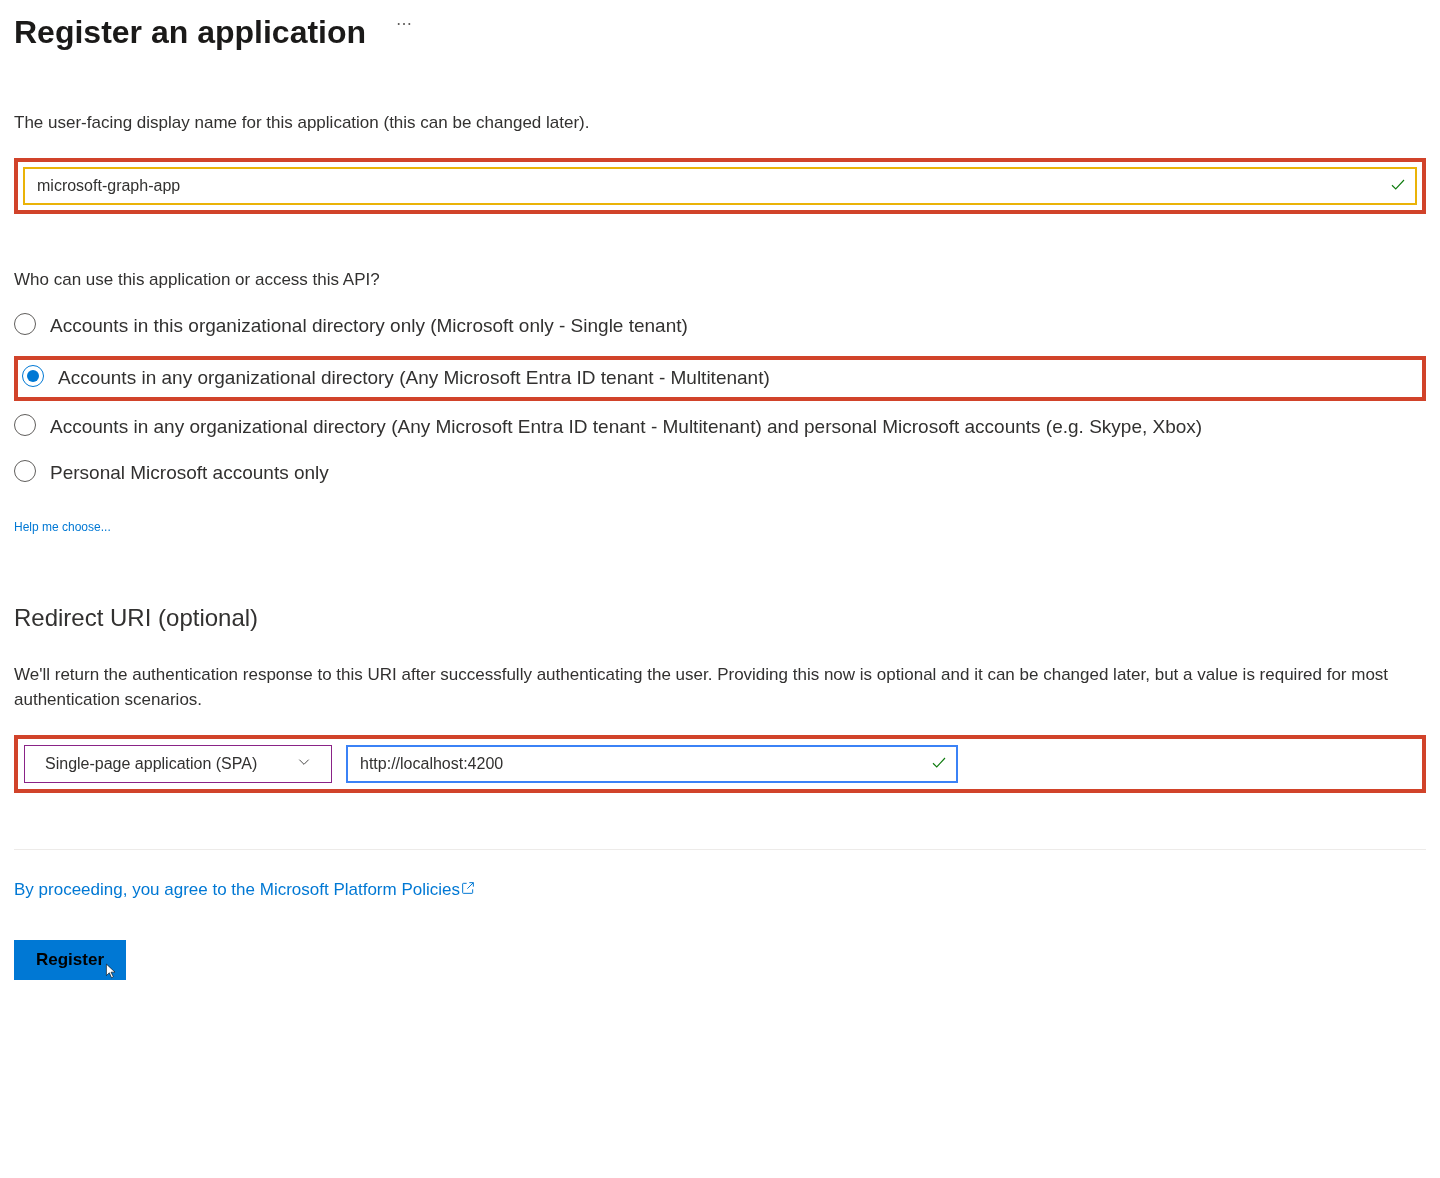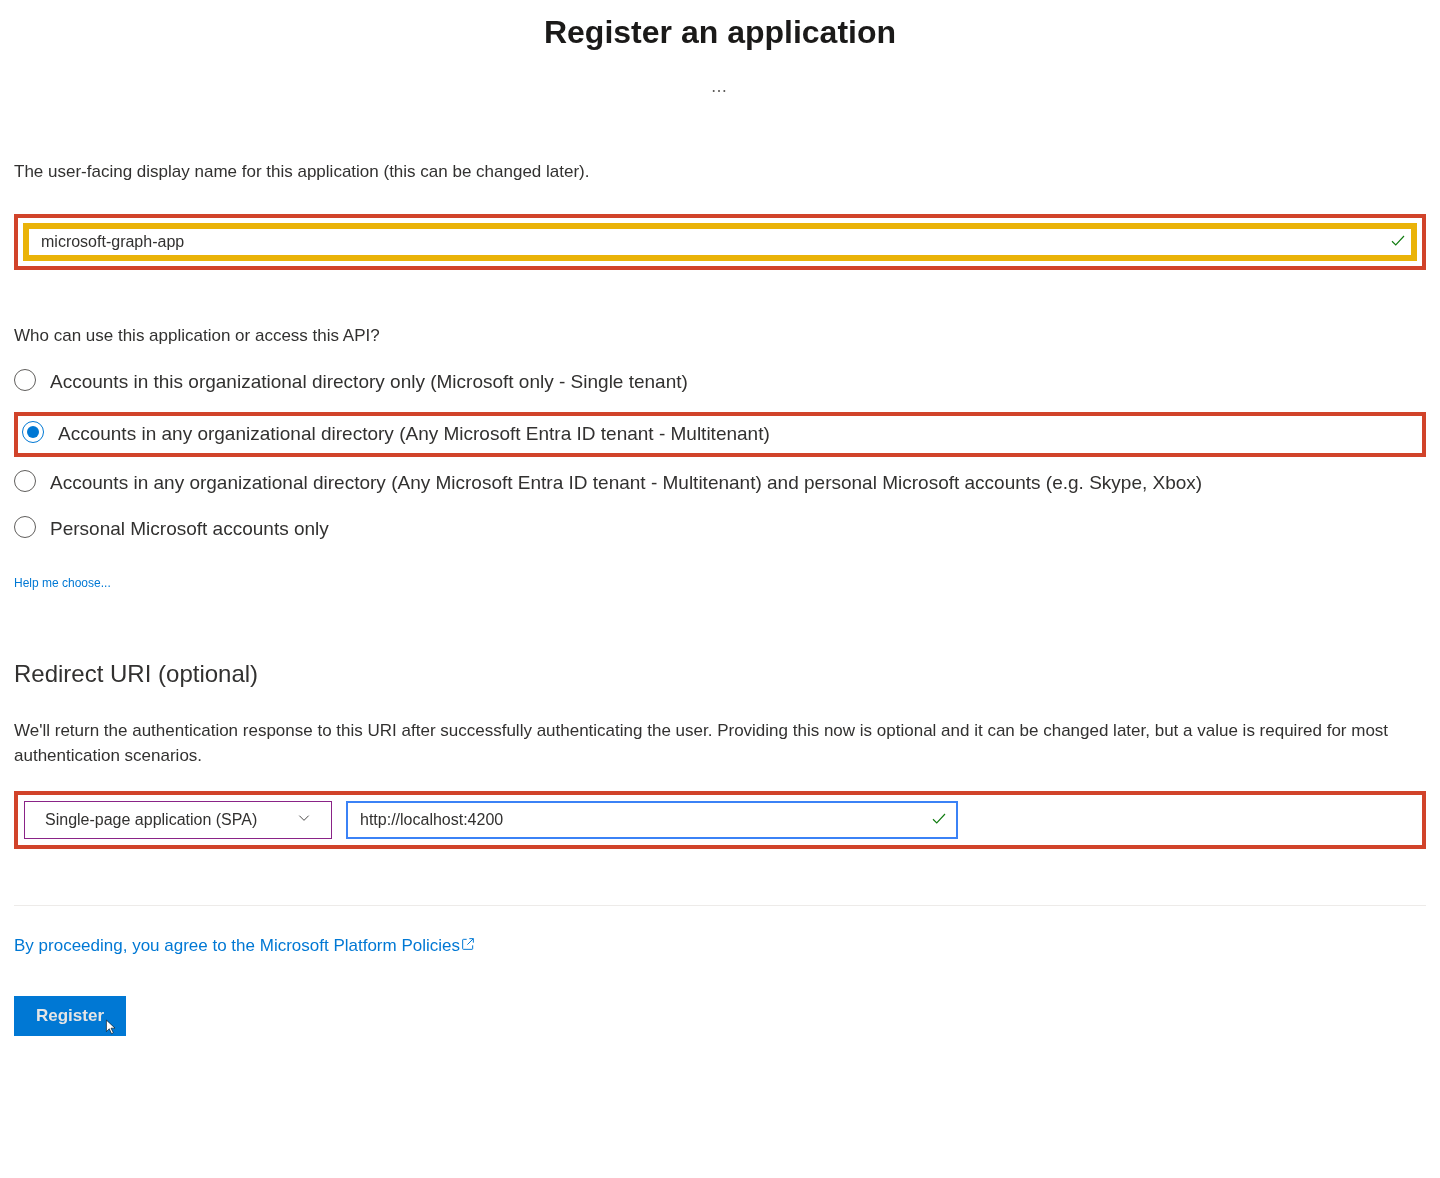--- a/index.html
+++ b/index.html
@@ -5,39 +5,38 @@
     * { box-sizing: border-box; margin: 0; padding: 0; }
     body {
       font-family: "Segoe UI", -apple-system, BlinkMacSystemFont, sans-serif;
       color: #323130;
       padding: 14px;
       background: #ffffff;
       font-size: 14px;
     }
     .header-row {
       display: flex;
-      align-items: center;
+      align-items: flex-start;
       gap: 30px;
       margin-bottom: 60px;
-      flex-direction: column;
     }
     .page-title {
       font-size: 32px;
       font-weight: 600;
       color: #1b1a19;
     }
     .more-icon {
       color: #605e5c;
       font-size: 16px;
       letter-spacing: 2px;
     }
     .field-desc {
       font-size: 17px;
       color: #323130;
-      margin-bottom: 30px;
+      margin-bottom: 23px;
       line-height: 1.4;
     }
     .highlight-wrap {
       border: 4px solid #d1432a;
       padding: 5px;
       margin-bottom: 56px;
     }
     .highlight-wrap.redirect {
       padding: 6px;
       display: flex;
@@ -46,21 +45,21 @@
       margin-bottom: 0;
     }
     .input-row {
       display: flex;
       align-items: center;
       position: relative;
     }
     .text-input {
       width: 100%;
       height: 38px;
-      border: 6px solid #eab308;
+      border: 2px solid #eab308;
       padding: 0 12px;
       font-size: 16px;
       color: #323130;
       outline: none;
     }
     .check-icon {
       position: absolute;
       right: 10px;
       top: 50%;
       transform: translateY(-50%);
@@ -179,21 +178,21 @@
       color: #0078d4;
       font-size: 17px;
       text-decoration: none;
       cursor: pointer;
     }
     .ext-icon {
       color: #0078d4;
     }
     .register-btn {
       background: #0078d4;
-      color: #e5e5e5;
+      color: #000000;
       border: none;
       padding: 10px 22px;
       font-size: 17px;
       font-weight: 600;
       cursor: pointer;
       position: relative;
     }
     .cursor-icon {
       position: absolute;
       right: 8px;

